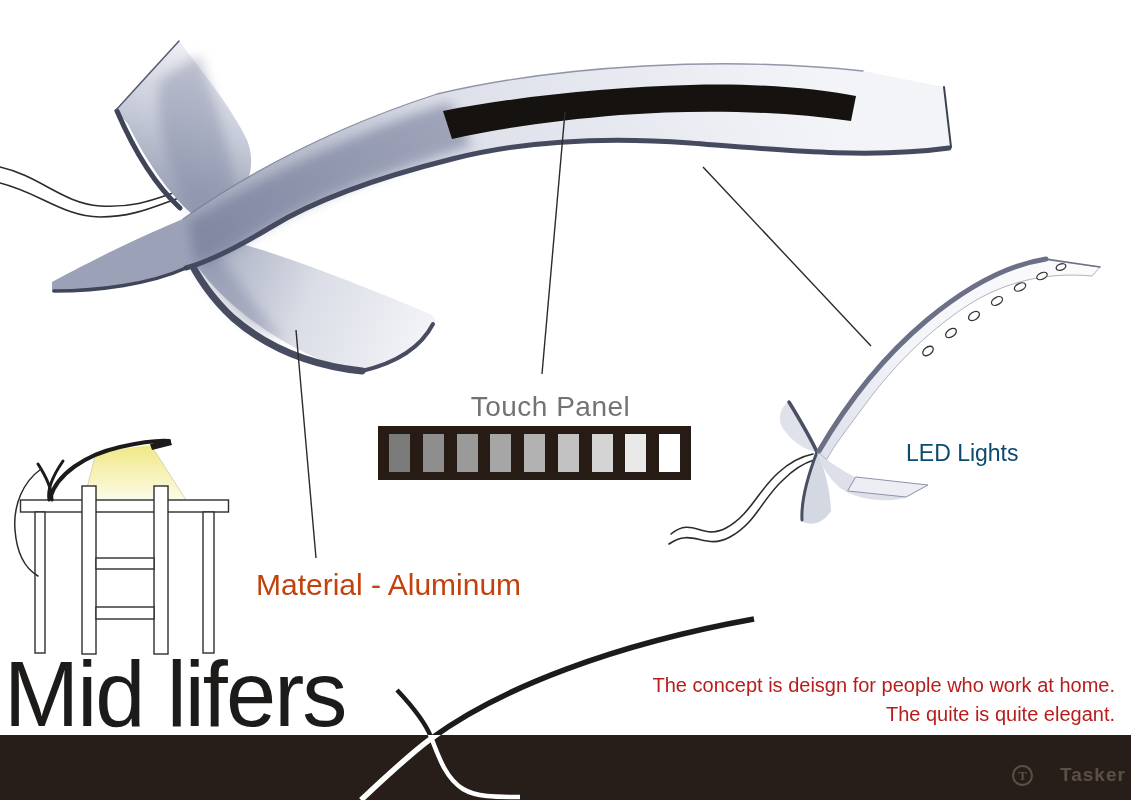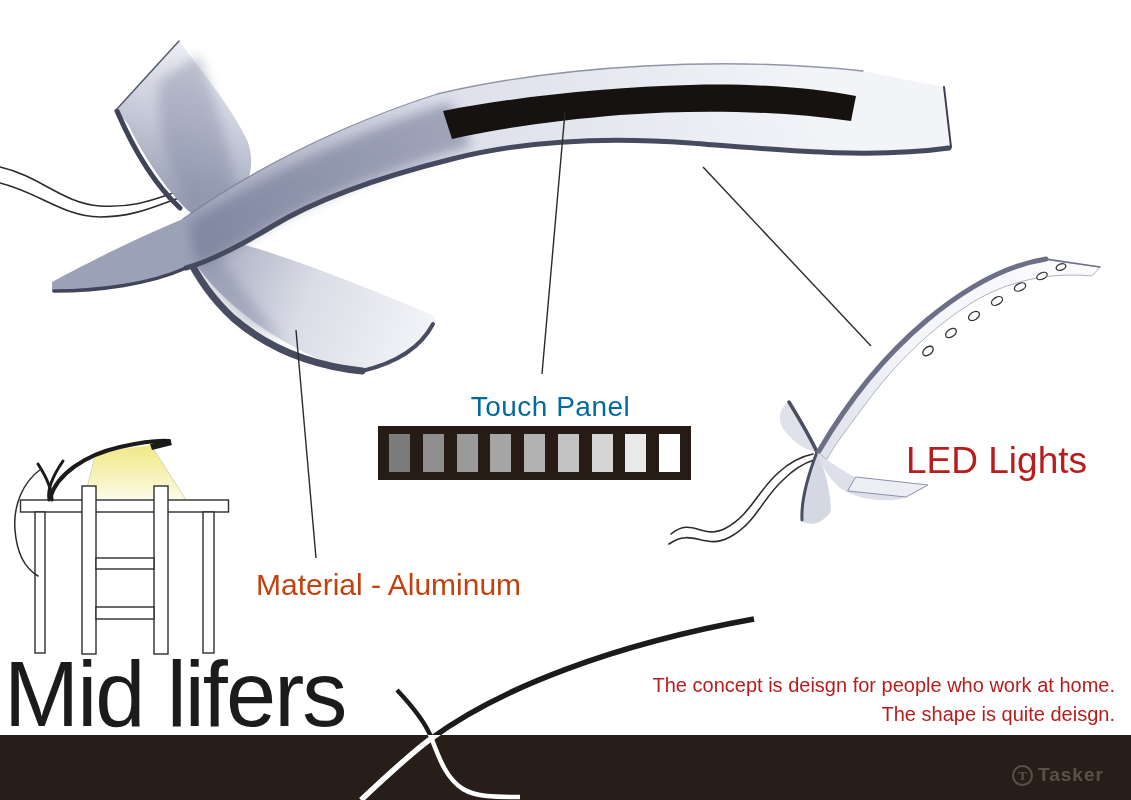--- a/index.html
+++ b/index.html
@@ -5,47 +5,47 @@
   html,body{margin:0;padding:0;background:#ffffff;}
   .canvas{
     position:relative;width:1131px;height:800px;background:#ffffff;
     overflow:hidden;font-family:"Liberation Sans",sans-serif;color:#1d1b1a;
   }
   .canvas svg.art{position:absolute;left:0;top:0;z-index:1;}
   .overlay{position:absolute;z-index:2;}
 
   .touch-label{
     left:378px;top:391px;width:313px;text-align:center;padding-left:16px;
-    font-size:28px;letter-spacing:.5px;color:#0369a1;white-space:nowrap;
+    font-size:28px;letter-spacing:.5px;color:#737373;white-space:nowrap;
   }
   .touch-strip{
     left:378px;top:426px;width:313px;height:54px;box-sizing:border-box;
     display:flex;align-items:center;justify-content:space-between;padding:0 11px;
   }
   .touch-strip .swatch{width:21px;height:38px;}
 
-  .led-label{left:906px;top:440px;font-size:37px;color:#b91c1c;white-space:nowrap;}
+  .led-label{left:906px;top:440px;font-size:23px;color:#0c4a6e;white-space:nowrap;}
   .material-label{left:256px;top:568px;font-size:30px;color:#c2410c;white-space:nowrap;}
 
   .title{
     left:4px;top:648px;font-size:93px;line-height:1;letter-spacing:-2px;
     transform:scaleX(.97);transform-origin:left top;color:#1d1b1a;white-space:nowrap;
   }
   .desc{
     right:16px;top:671px;text-align:right;font-size:20px;line-height:29px;color:#b91c1c;
   }
   .watermark{
     left:1012px;top:764px;z-index:3;display:flex;align-items:center;gap:5px;opacity:.75;
   }
   .wm-icon{
     width:17px;height:17px;border:2px solid currentColor;border-radius:50%;
     display:flex;align-items:center;justify-content:center;
     font-family:"Liberation Serif",serif;font-size:13px;font-weight:bold;line-height:1;
   }
-  .wm-text{font-size:19px;font-weight:bold;letter-spacing:1px;}
+  .wm-text{font-size:19px;font-weight:bold;letter-spacing:1px;margin-left:22px;}
 </style>
 </head>
 <body>
 
 <div class="canvas">
 
   <svg class="art" width="1131" height="800" viewBox="0 0 1131 800">
     <defs>
       <linearGradient id="armGrad" x1="180" y1="260" x2="820" y2="70" gradientUnits="userSpaceOnUse">
         <stop offset="0" stop-color="#9ba1b6"></stop>
@@ -194,21 +194,21 @@
     </div>
 
   <div class="overlay led-label">LED Lights</div>
 
   <div class="overlay material-label">Material - Aluminum</div>
 
   <div class="overlay title">Mid lifers</div>
 
   <div class="overlay desc">
     <div>The concept is deisgn for people who work at home.</div>
-    <div>The shape is quite deisgn.</div>
+    <div>The quite is quite elegant.</div>
   </div>
 
   <div class="overlay watermark" style="color: rgb(110, 97, 86);">
     <span class="wm-icon">
       <span>T</span>
     </span>
     <span class="wm-text">Tasker</span>
   </div>
 
 </div>

